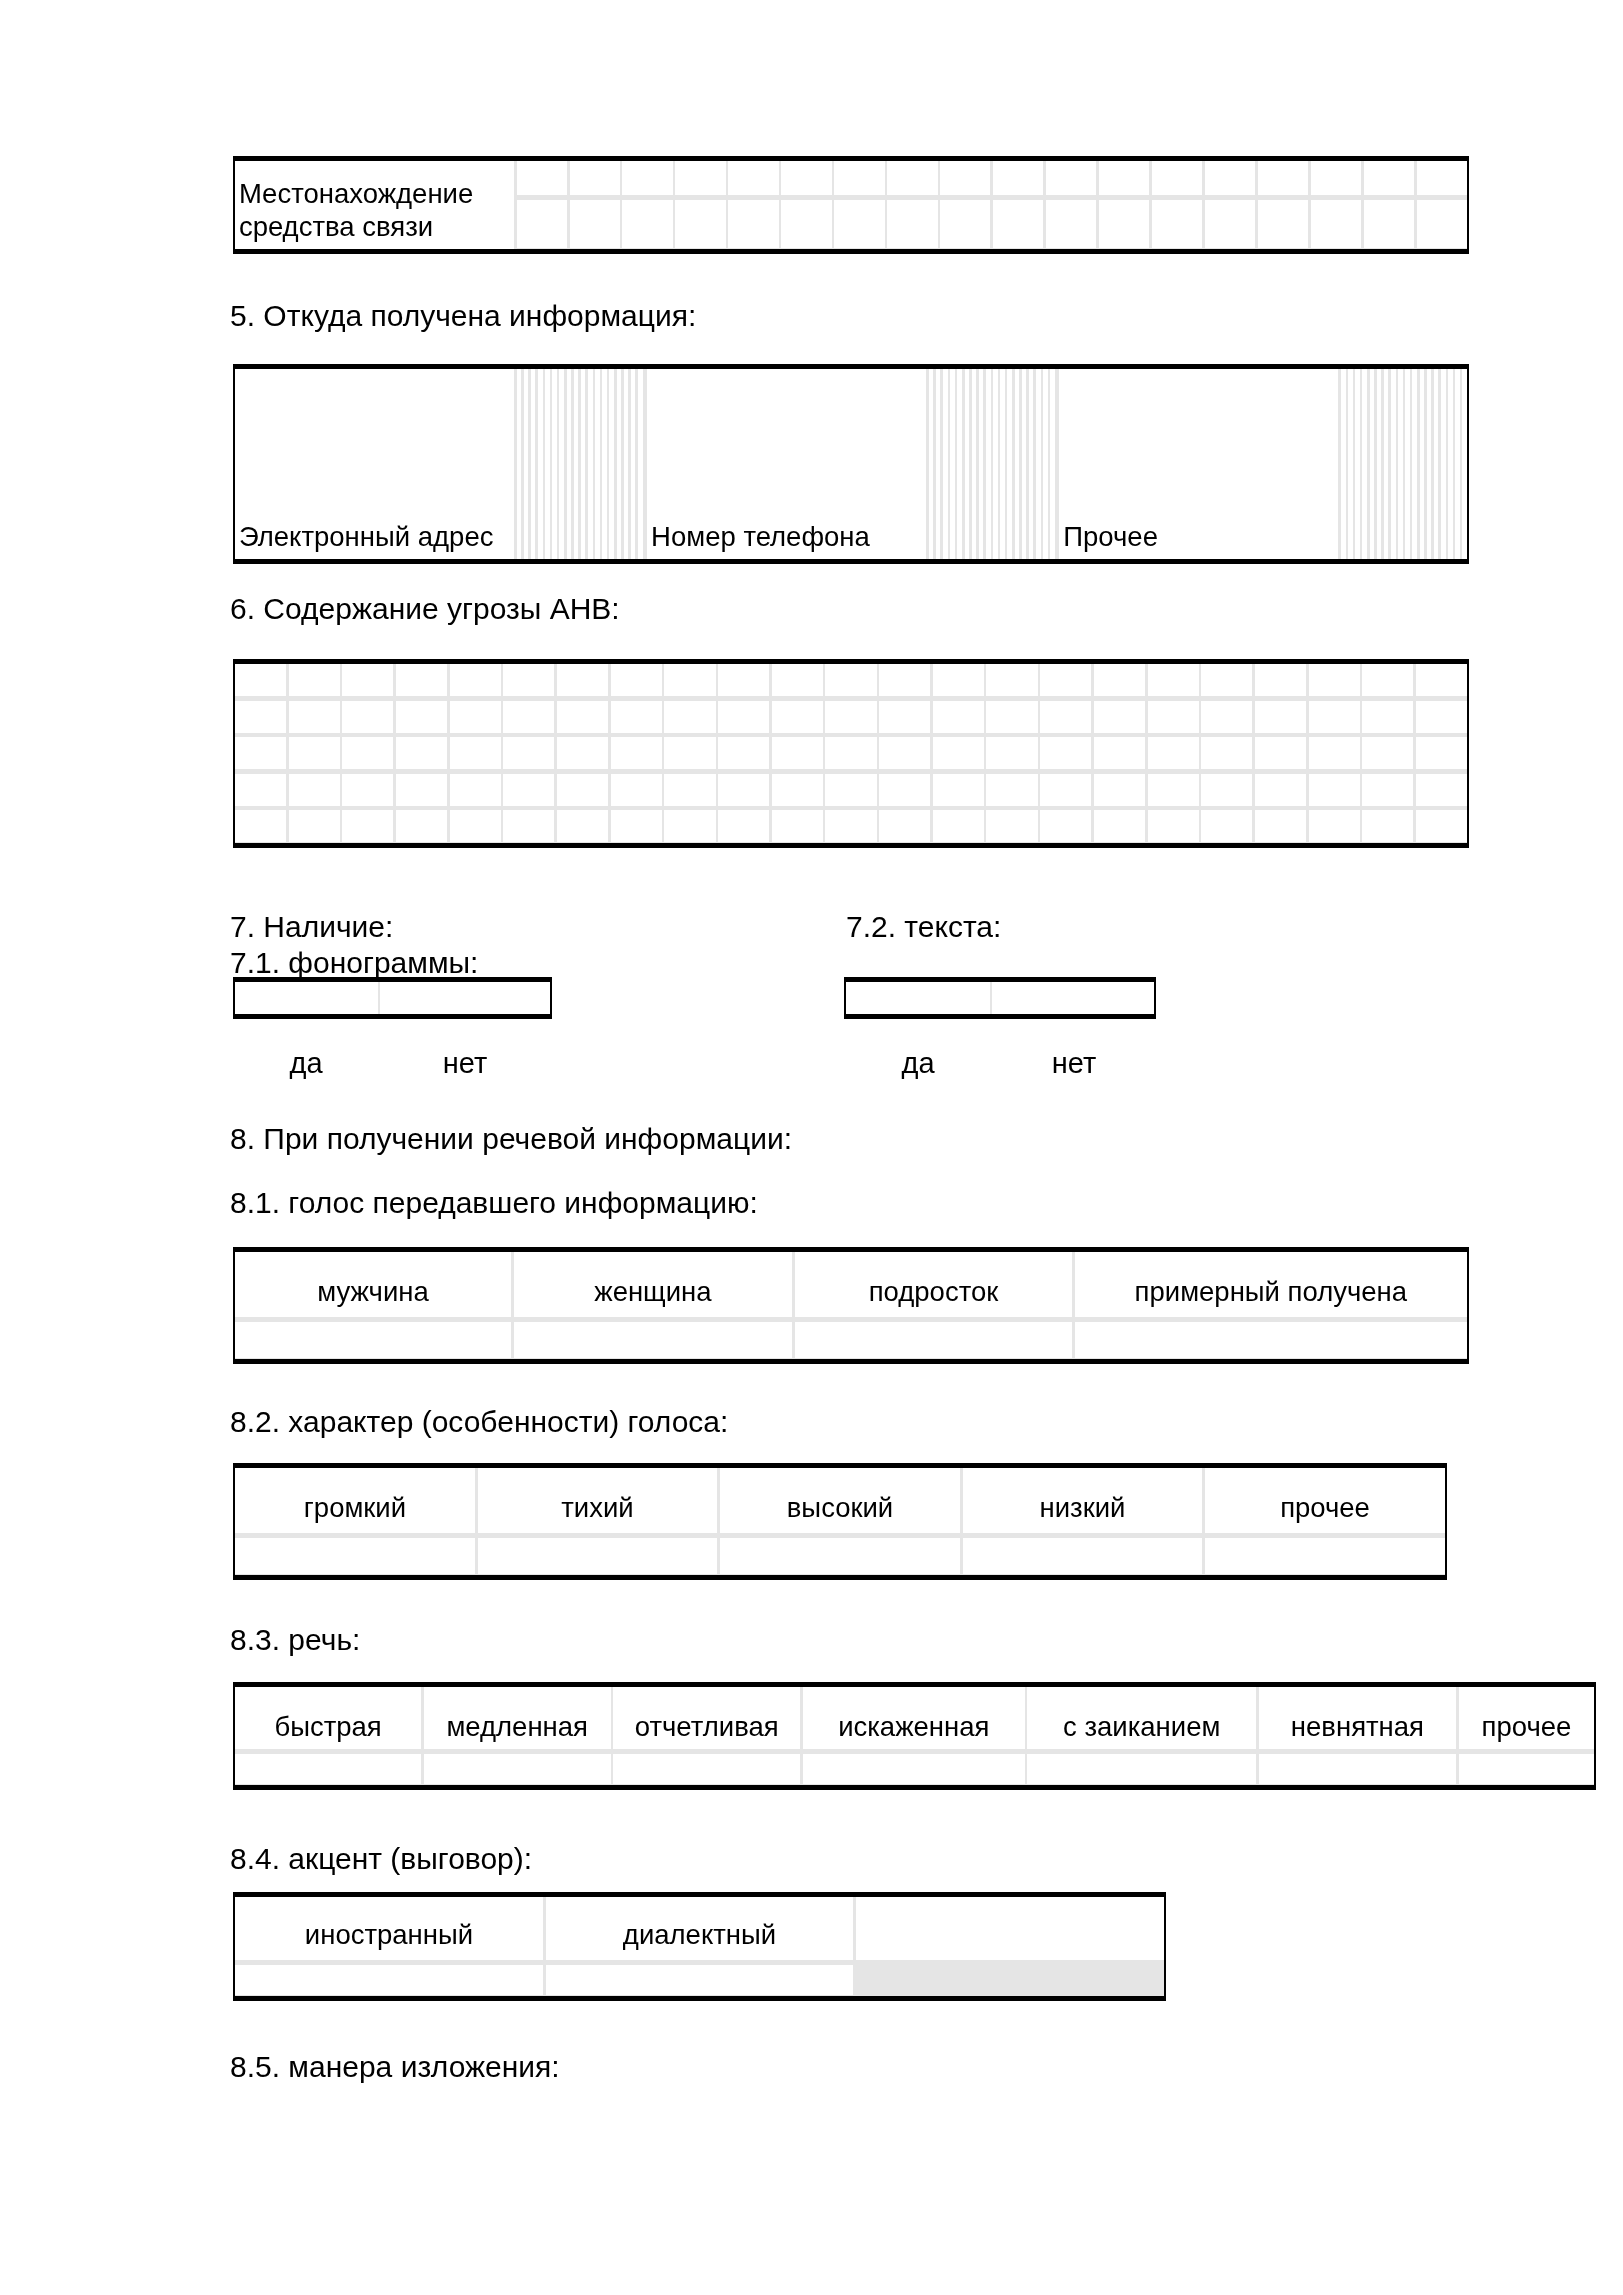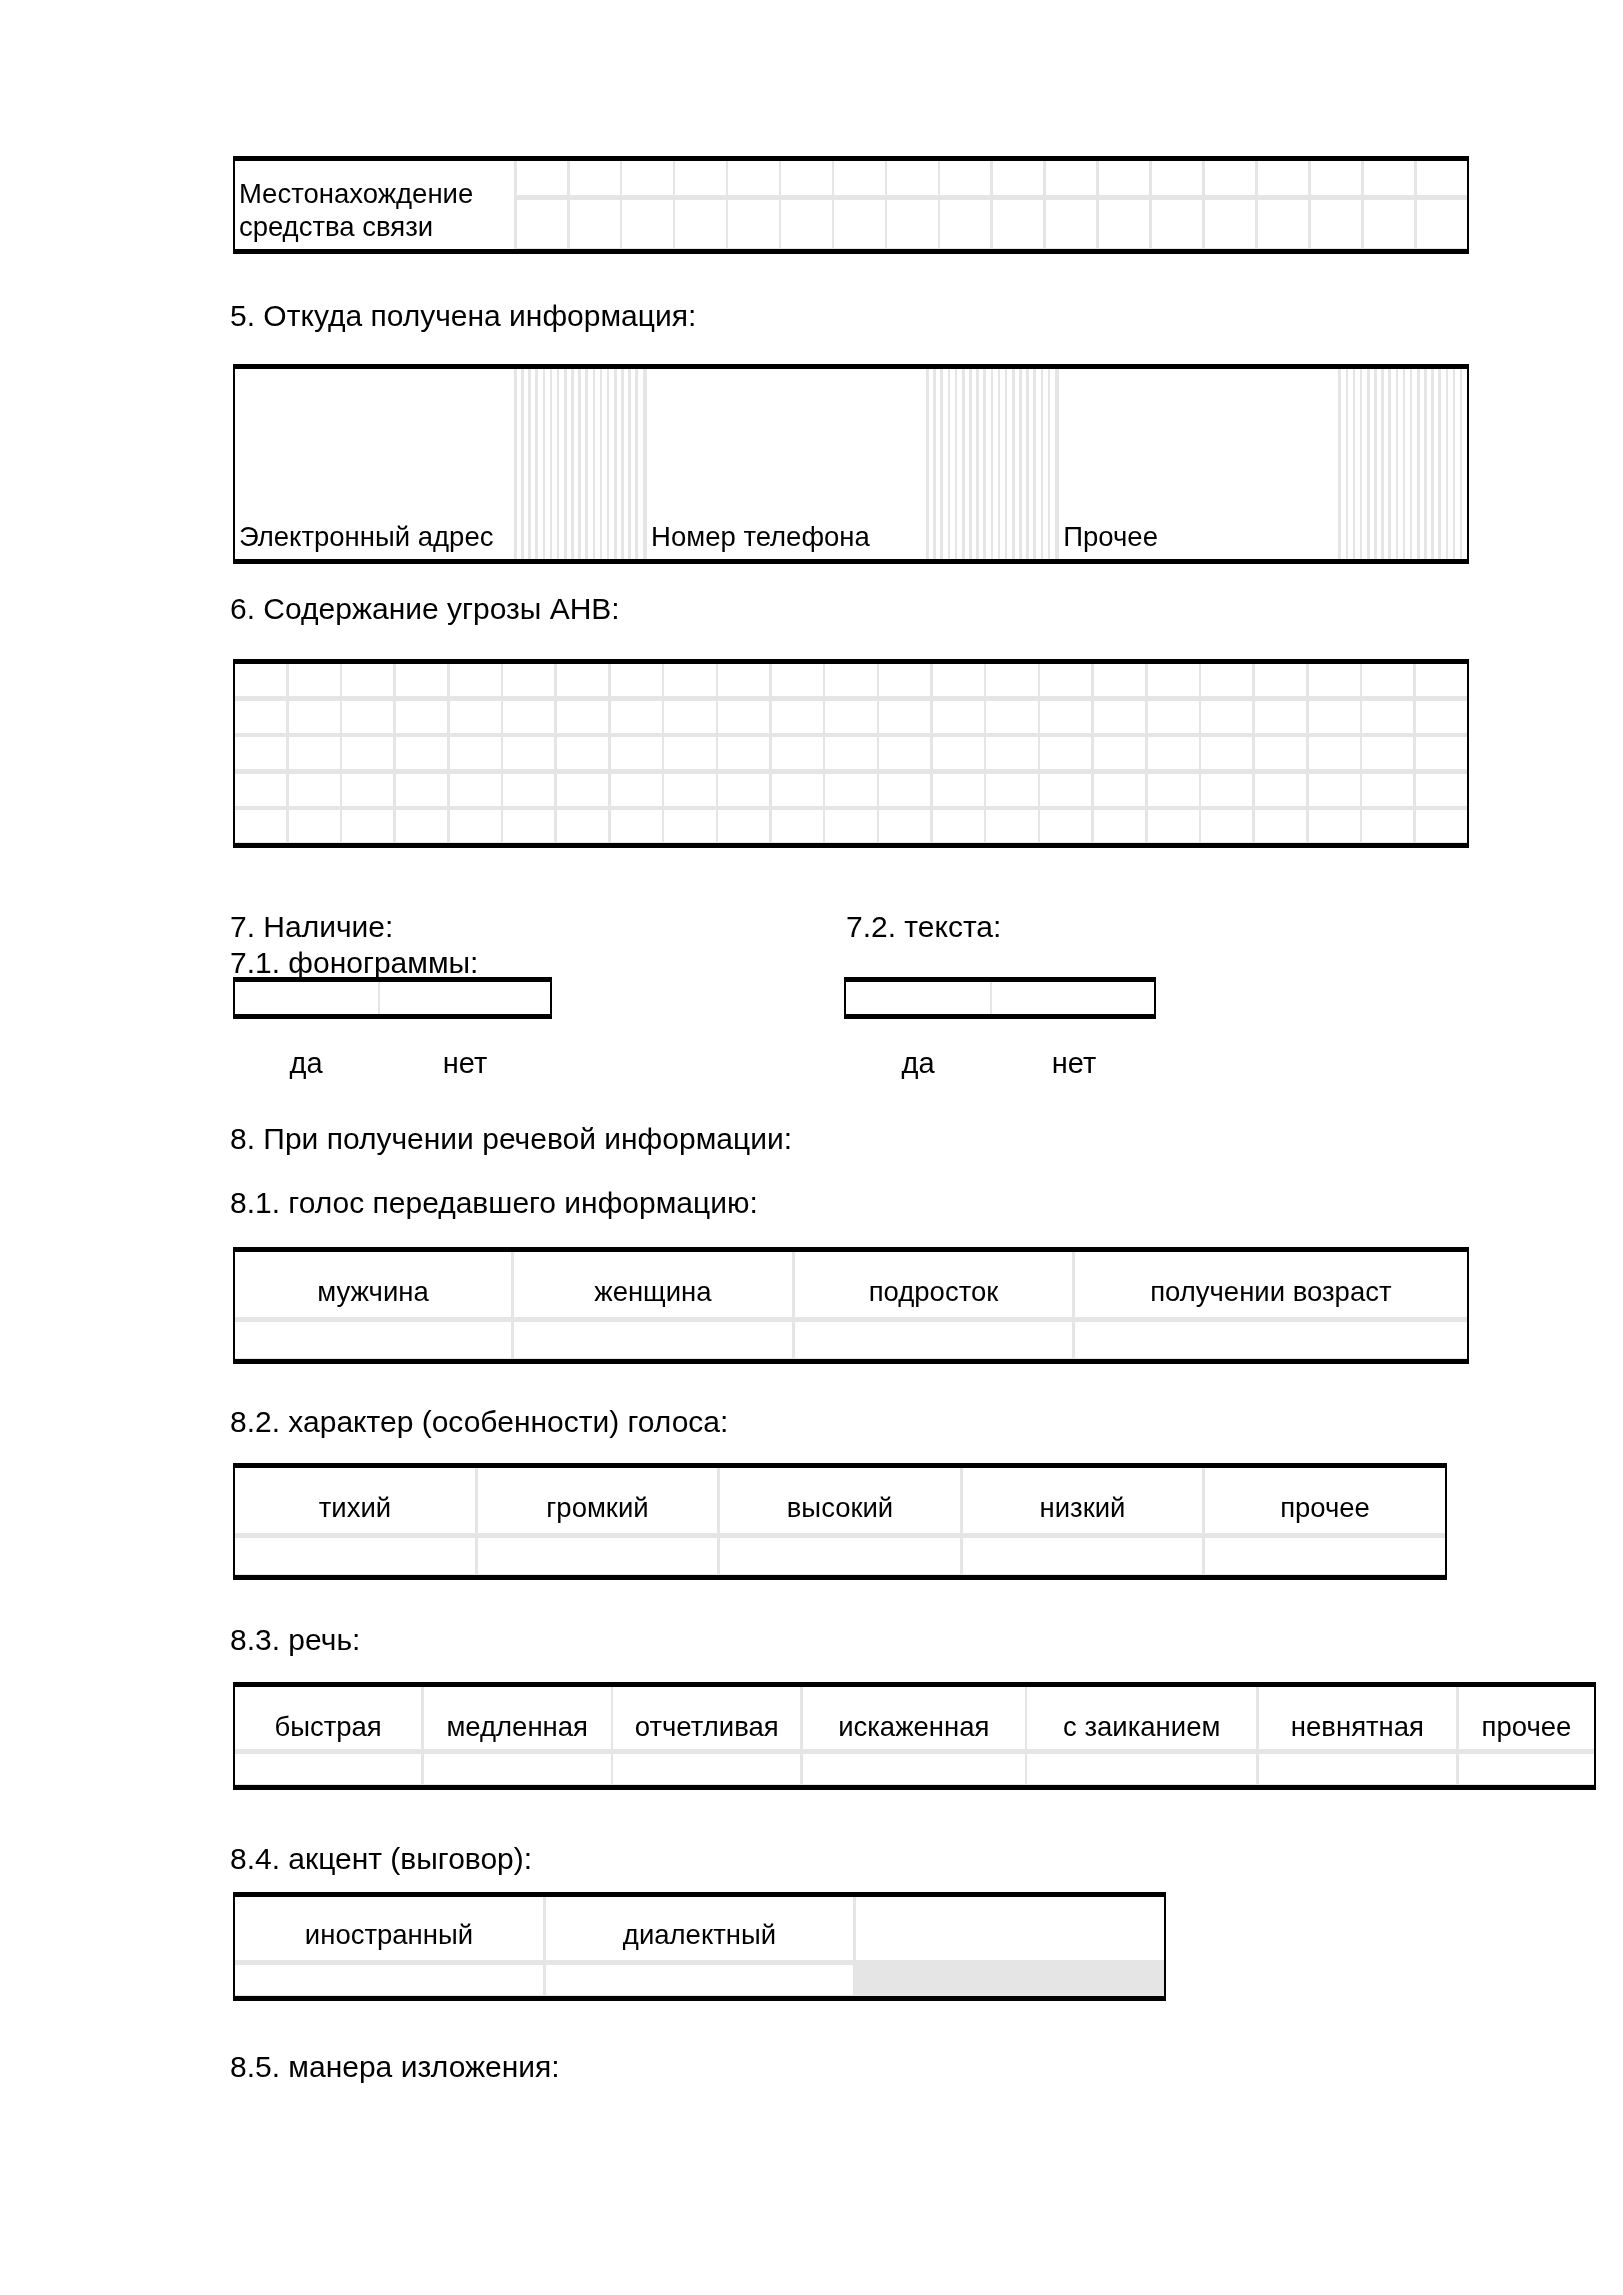--- a/index.html
+++ b/index.html
@@ -322,31 +322,31 @@
   <div class="ynlabel" style="left:918px;top:1047px;">да</div>
   <div class="ynlabel" style="left:1074px;top:1047px;">нет</div>
 
   <div class="heading" style="left:230px;top:1121px;">8. При получении речевой информации:</div>
 
   <div class="heading" style="left:230px;top:1185px;">8.1. голос передавшего информацию:</div>
   <div class="frame opt-table" style="left:233px;top:1247px;width:1236px;height:117px;grid-template-columns:425fr 429fr 427fr 604fr;grid-template-rows:65px 36px;">
     <div class="hcell">мужчина</div>
     <div class="hcell">женщина</div>
     <div class="hcell">подросток</div>
-    <div class="hcell">получении возраст</div>
+    <div class="hcell">примерный получена</div>
     <div class="acell"></div>
     <div class="acell"></div>
     <div class="acell"></div>
     <div class="acell"></div>
   </div>
 
   <div class="heading" style="left:230px;top:1404px;">8.2. характер (особенности) голоса:</div>
   <div class="frame opt-table" style="left:233px;top:1463px;width:1214px;height:117px;grid-template-columns:repeat(5,1fr);grid-template-rows:65px 36px;">
+    <div class="hcell">громкий</div>
     <div class="hcell">тихий</div>
-    <div class="hcell">громкий</div>
     <div class="hcell">высокий</div>
     <div class="hcell">низкий</div>
     <div class="hcell">прочее</div>
     <div class="acell"></div>
     <div class="acell"></div>
     <div class="acell"></div>
     <div class="acell"></div>
     <div class="acell"></div>
   </div>
 

